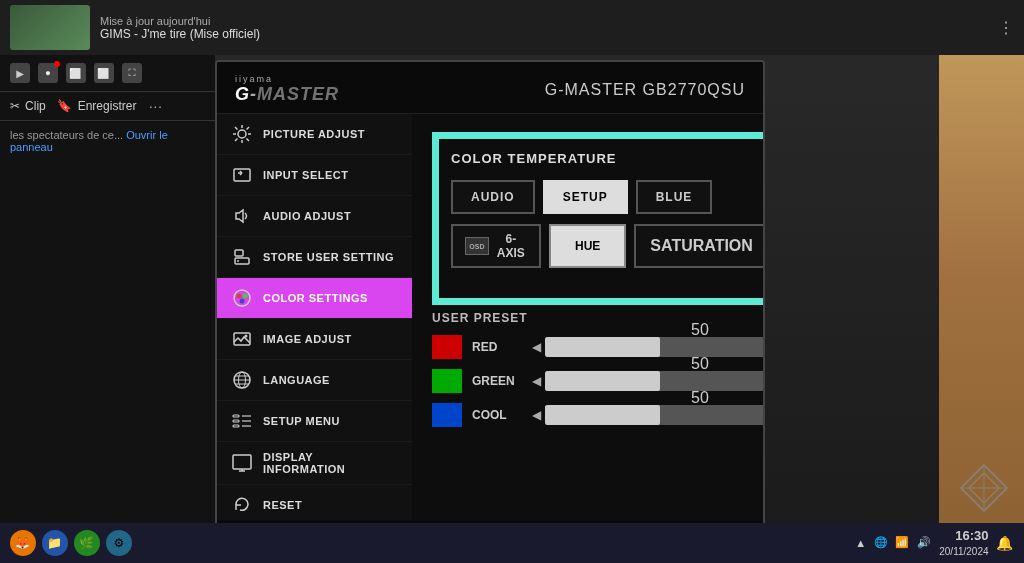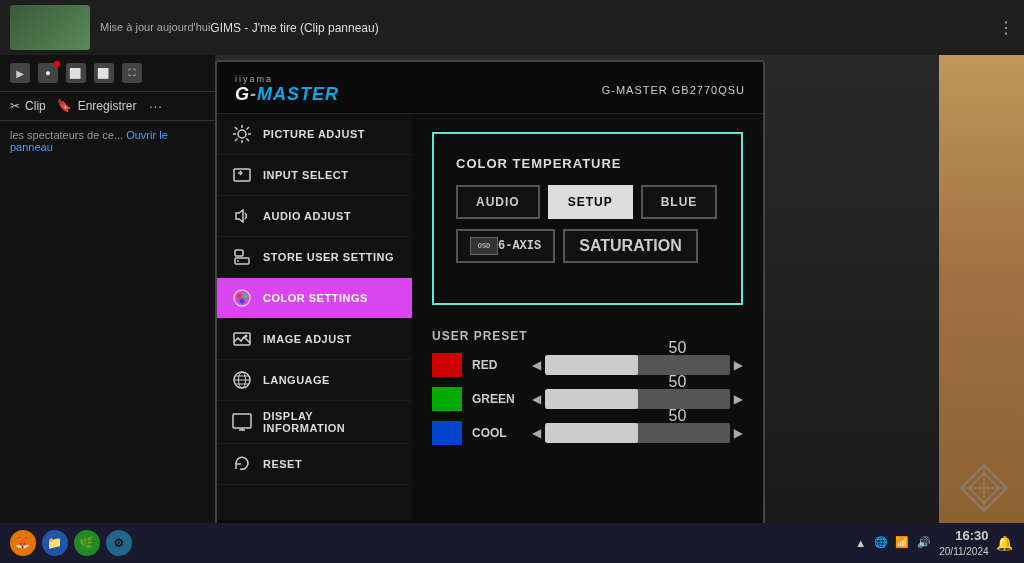--- a/index.html
+++ b/index.html
@@ -34,21 +34,21 @@
     .top-bar-thumbnail {
       width: 80px;
       height: 45px;
       background: linear-gradient(135deg, #3a5a3a, #5a8a5a);
       border-radius: 3px;
       flex-shrink: 0;
     }
 
     .top-bar-info {
       display: flex;
-      flex-direction: row;
+      flex-direction: column;
       flex: 1;
     }
 
     .top-bar-date {
       color: #aaa;
       font-size: 11px;
     }
 
     .top-bar-title {
       color: #ddd;
@@ -170,21 +170,21 @@
       font-style: italic;
       letter-spacing: 1px;
     }
 
     .brand-gmaster span {
       color: #fff;
     }
 
     .model-name {
       color: #ccc;
-      font-size: 11px;
+      font-size: 16px;
       letter-spacing: 1px;
     }
 
     
     .osd-body {
       display: flex;
       height: calc(100% - 60px);
     }
 
     
@@ -270,28 +270,28 @@
 
     .axis-buttons {
       display: flex;
       gap: 8px;
       margin-bottom: 18px;
     }
 
     .axis-btn {
       display: flex;
       align-items: center;
+      gap: 6px;
       padding: 6px 12px;
       border: 2px solid #555;
       background: #111;
       color: #ccc;
       font-size: 12px;
       font-weight: bold;
       cursor: pointer;
-      font-family: Liberation Mono, monospace;
     }
 
     .axis-icon-box {
       width: 28px;
       height: 18px;
       background: #333;
       border: 1px solid #666;
       display: flex;
       align-items: center;
       justify-content: center;
@@ -465,23 +465,23 @@
     .diamond-icon {
       position: absolute;
       bottom: 50px;
       right: 15px;
       width: 50px;
       height: 50px;
       opacity: 0.7;
     }
 
     .osd-border-box {
-      border: 2px solid #5eead4;
-      padding: 22px;
-      margin-bottom: 24px;
+      border: 7px solid #5eead4;
+      padding: 12px;
+      margin-bottom: 6px;
     }
 
     
     svg { display: block; }
   </style>
 </head>
 <body>
 
 <div class="desktop-bg"></div>
 
@@ -494,21 +494,21 @@
       <line x1="25" y1="2" x2="25" y2="48" stroke="#888" stroke-width="1"></line>
       <line x1="2" y1="25" x2="48" y2="25" stroke="#888" stroke-width="1"></line>
     </svg>
   </div>
 </div>
 
 <div class="top-bar">
   <div class="top-bar-thumbnail"></div>
   <div class="top-bar-info">
     <span class="top-bar-date">Mise à jour aujourd'hui</span>
-    <span class="top-bar-title">GIMS - J'me tire (Clip panneau)</span>
+    <span class="top-bar-title">GIMS - J'me tire (Mise officiel)</span>
   </div>
   <div style="color:#aaa; font-size:16px; cursor:pointer;">⋮</div>
 </div>
 
 <div class="left-panel">
   <div class="video-controls-row">
     <div class="ctrl-icon">▶</div>
     <div class="ctrl-icon red-badge">
       <span style="color:#fff;font-size:9px;">●</span>
       <div class="red-dot"></div>
@@ -527,21 +527,21 @@
     <span class="open-panel-btn">Ouvrir le panneau</span>
   </div>
 </div>
 
 <div class="monitor-osd">
 
   <div class="osd-header">
     <div class="brand-logo">
       <span class="brand-iiyama">iiyama</span>
       <span class="brand-gmaster">
-        <span style="color:#fff;">G</span><span style="color:#aaa;">-</span><span style="color:#0ea5e9;">MASTER</span>
+        <span style="color:#fff;">G</span><span style="color:#aaa;">-</span><span style="color:#737373;">MASTER</span>
       </span>
     </div>
     <span class="model-name">G-MASTER GB2770QSU</span>
   </div>
 
   <div class="osd-body">
 
     <div class="osd-menu">
 
       <div class="menu-item">
@@ -623,20 +623,33 @@
             <circle cx="10" cy="10" r="8" fill="none" stroke="#ccc" stroke-width="1.5"></circle>
             <ellipse cx="10" cy="10" rx="3.5" ry="8" fill="none" stroke="#ccc" stroke-width="1"></ellipse>
             <line x1="2" y1="10" x2="18" y2="10" stroke="#ccc" stroke-width="1"></line>
             <line x1="3" y1="6" x2="17" y2="6" stroke="#ccc" stroke-width="1"></line>
             <line x1="3" y1="14" x2="17" y2="14" stroke="#ccc" stroke-width="1"></line>
           </svg>
         </div>
         <span class="menu-label">LANGUAGE</span>
       </div>
 
+      <div class="menu-item">
+        <div class="menu-icon">
+          <svg width="20" height="20" viewBox="0 0 20 20">
+            <rect x="1" y="4" width="6" height="2" rx="1" fill="none" stroke="#ccc" stroke-width="1.2"></rect>
+            <rect x="1" y="9" width="6" height="2" rx="1" fill="none" stroke="#ccc" stroke-width="1.2"></rect>
+            <rect x="1" y="14" width="6" height="2" rx="1" fill="none" stroke="#ccc" stroke-width="1.2"></rect>
+            <line x1="10" y1="5" x2="19" y2="5" stroke="#ccc" stroke-width="1.2"></line>
+            <line x1="10" y1="10" x2="19" y2="10" stroke="#ccc" stroke-width="1.2"></line>
+            <line x1="10" y1="15" x2="19" y2="15" stroke="#ccc" stroke-width="1.2"></line>
+          </svg>
+        </div>
+        <span class="menu-label">SETUP MENU</span>
+      </div>
 
       <div class="menu-item">
         <div class="menu-icon">
           <svg width="20" height="20" viewBox="0 0 20 20">
             <rect x="1" y="2" width="18" height="14" rx="1" fill="none" stroke="#ccc" stroke-width="1.5"></rect>
             <line x1="7" y1="18" x2="13" y2="18" stroke="#ccc" stroke-width="1.5"></line>
             <line x1="10" y1="16" x2="10" y2="18" stroke="#ccc" stroke-width="1.5"></line>
           </svg>
         </div>
         <span class="menu-label">DISPLAY INFORMATION</span>
@@ -665,20 +678,21 @@
           <button class="temp-btn">BLUE</button>
         </div>
 
         <div class="axis-buttons">
           <button class="axis-btn">
             <div class="axis-icon-box">
               <span>OSD</span>
             </div>
             <span>6-AXIS</span>
           </button>
+          <button class="hue-btn">HUE</button>
           <button class="sat-btn">SATURATION</button>
         </div>
       </div>
 
       <div class="preset-section">
         <div class="preset-title">USER PRESET</div>
 
         <div class="color-slider-row">
           <div class="color-swatch" style="background:#cc0000;"></div>
           <span class="color-label">RED</span>

